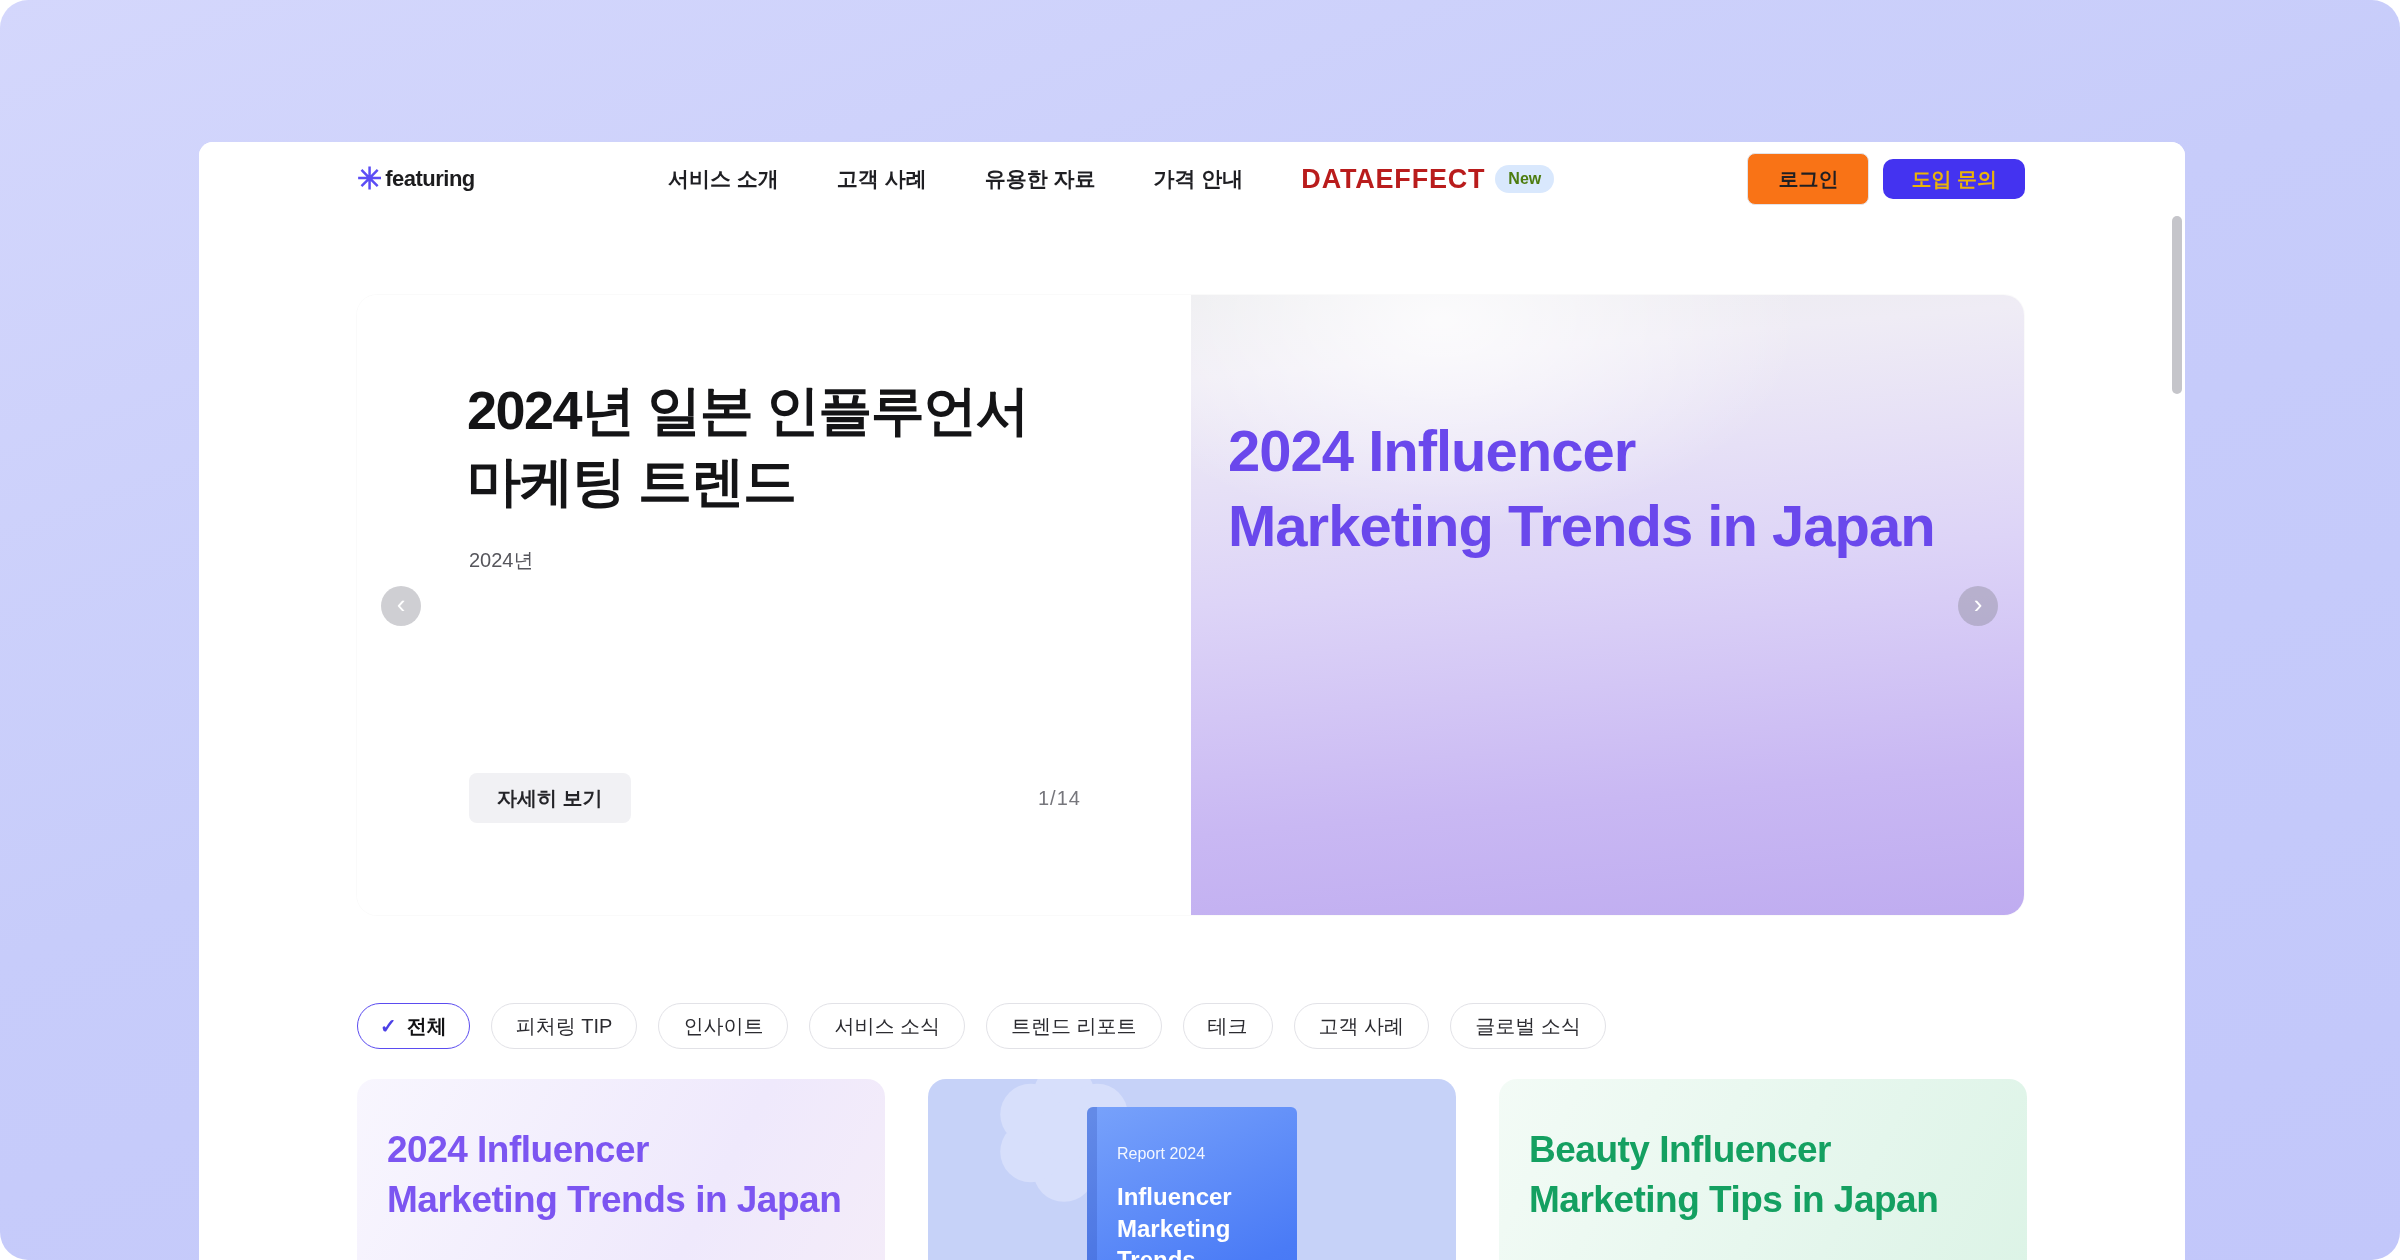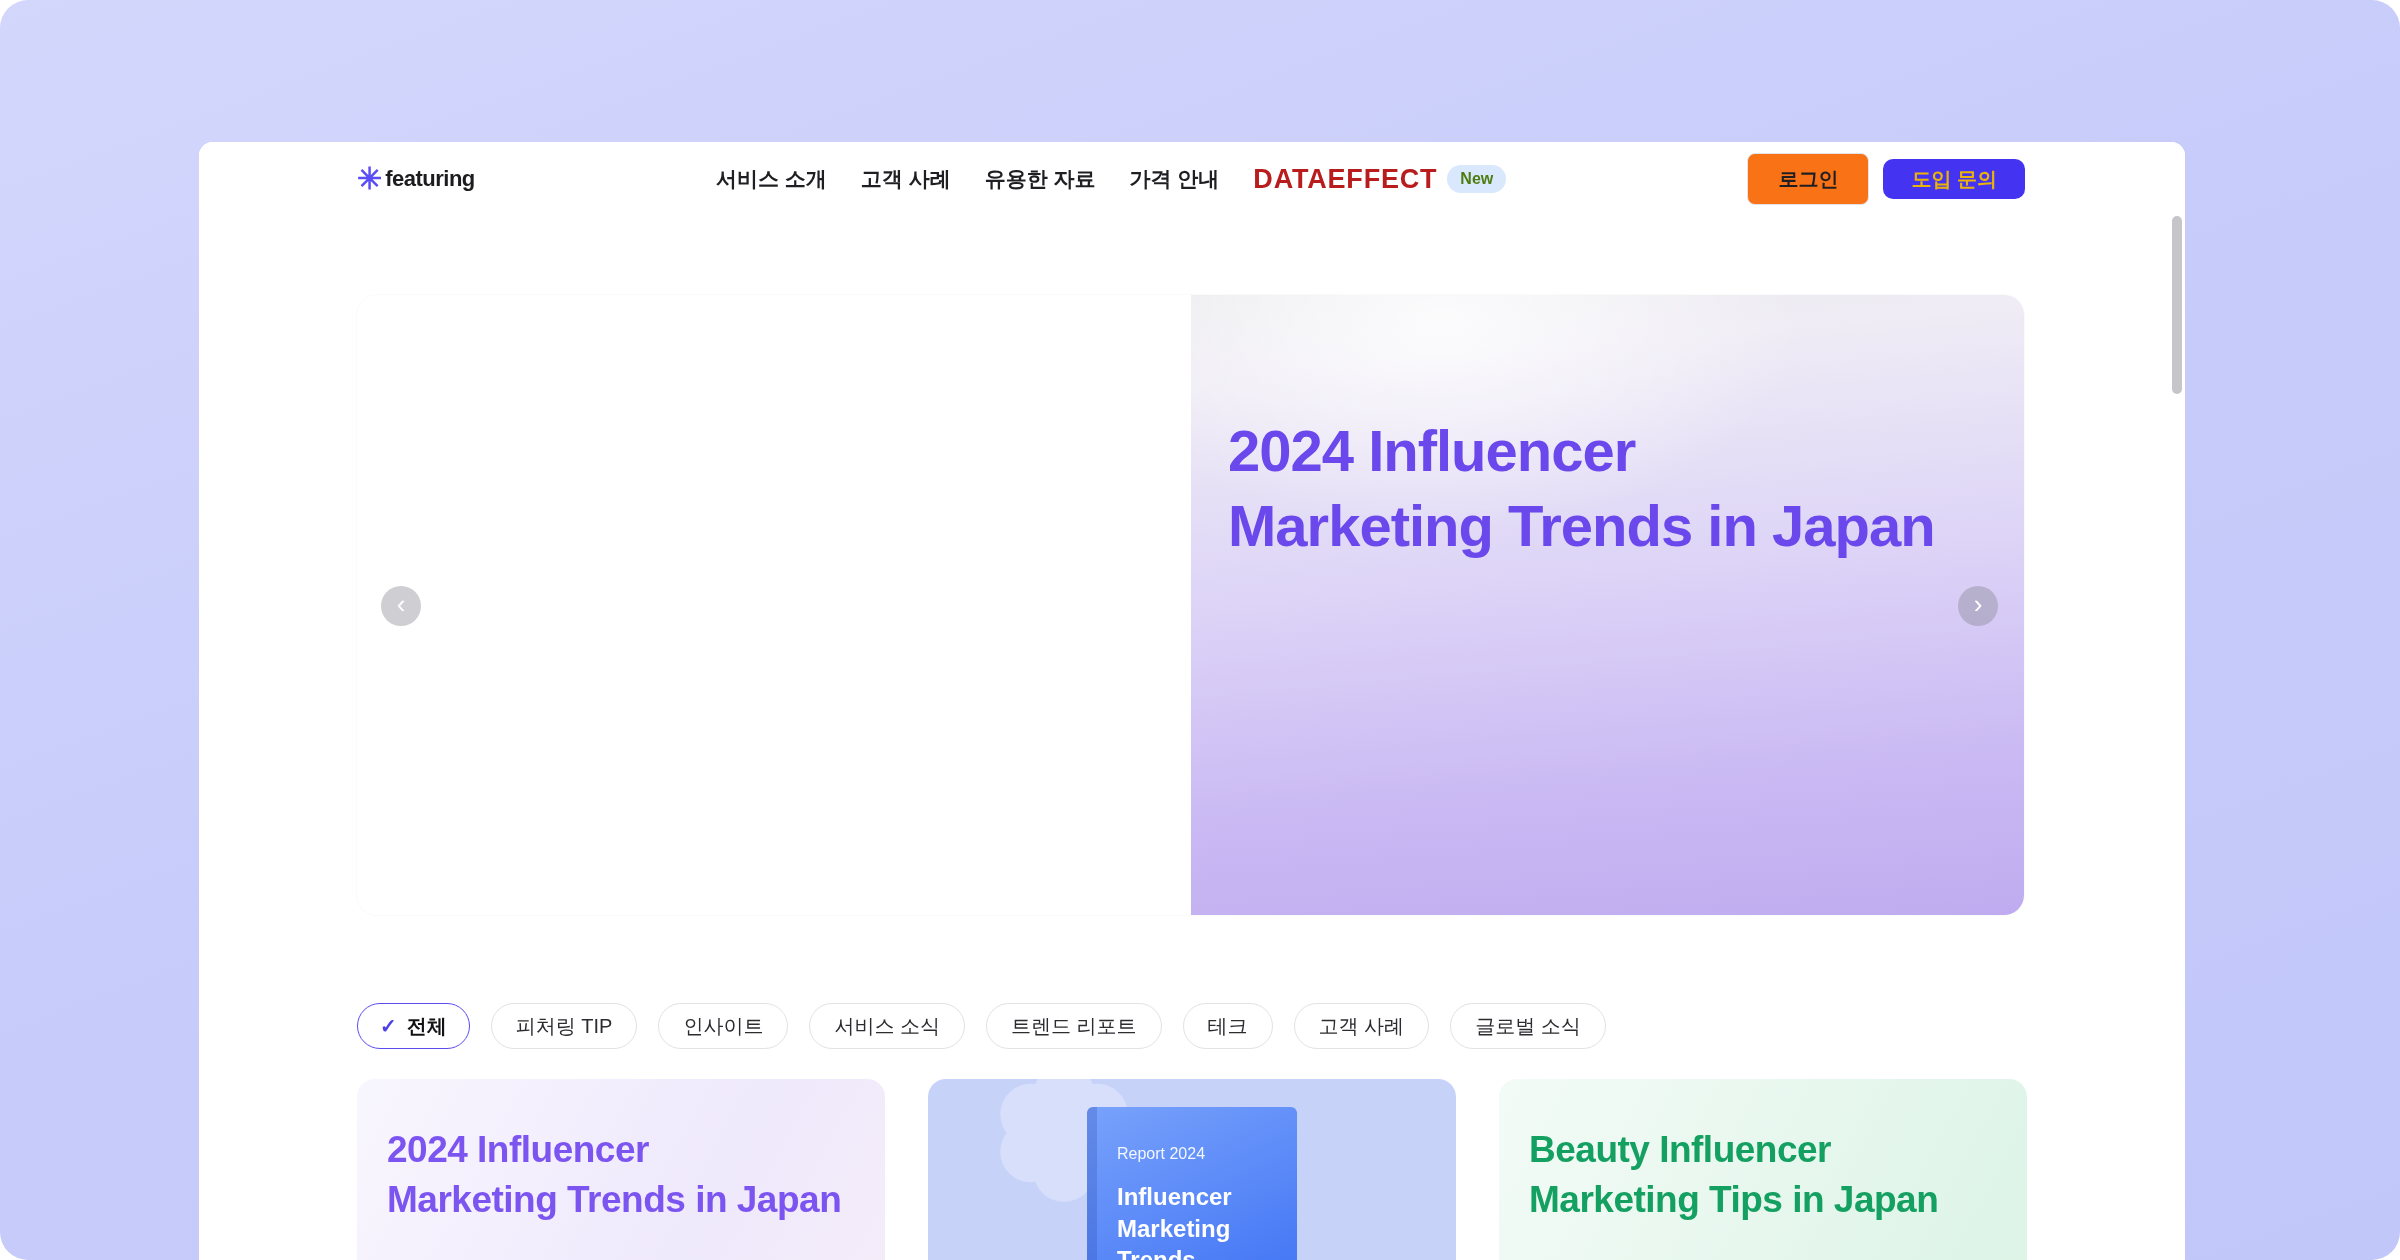--- a/index.html
+++ b/index.html
@@ -30,21 +30,21 @@
   
   .navbar {
     position: absolute; top: 0; left: 0; width: 100%; height: 74px;
     display: flex; align-items: center;
     padding: 0 160px 0 158px;
     background: #ffffff;
   }
   .logo { display: flex; align-items: center; gap: 3px; cursor: pointer; }
   .logo-mark { color: #5b4df5; font-size: 30px; font-weight: 800; line-height: 1; }
   .logo-text { font-size: 22px; font-weight: 800; color: #1c1c1e; letter-spacing: -0.5px; }
-  .nav-links { display: flex; align-items: center; gap: 34px; margin: 0 auto; }
+  .nav-links { display: flex; align-items: center; gap: 58px; margin: 0 auto; }
   .nav-link {
     font-size: 21px; font-weight: 600; color: #1f1f23;
     text-decoration: none; cursor: pointer; white-space: nowrap;
   }
   .dataeffect { display: flex; align-items: center; gap: 10px; }
   .de-label { font-weight: 800; color: #b91c1c; letter-spacing: 0.8px; font-size: 27px; }
   .de-badge {
     background: #d9e8fd; color: #4d7c0f; font-size: 16px; font-weight: 700;
     padding: 5px 13px; border-radius: 999px;
   }
@@ -176,20 +176,29 @@
           <span class="de-badge">New</span>
         </a>
       </nav>
       <div class="nav-actions">
         <button class="btn-login">로그인</button>
         <button class="btn-contact">도입 문의</button>
       </div>
     </header>
 
     <section class="hero">
+      <div class="hero-left">
+        <h1 class="hero-title">
+          <span>2024년 일본 인플루언서</span><br>
+          <span>마케팅 트렌드</span>
+        </h1>
+        <p class="hero-sub">2024년</p>
+        <button class="hero-cta">자세히 보기</button>
+        <span class="hero-indicator">1/14</span>
+      </div>
       <div class="hero-right">
         <div class="hero-banner">
           <span>2024 Influencer</span><br>
           <span>Marketing Trends in Japan</span>
         </div>
       </div>
       <button class="carousel-arrow arrow-prev">
         <span>‹</span>
       </button>
       <button class="carousel-arrow arrow-next">

